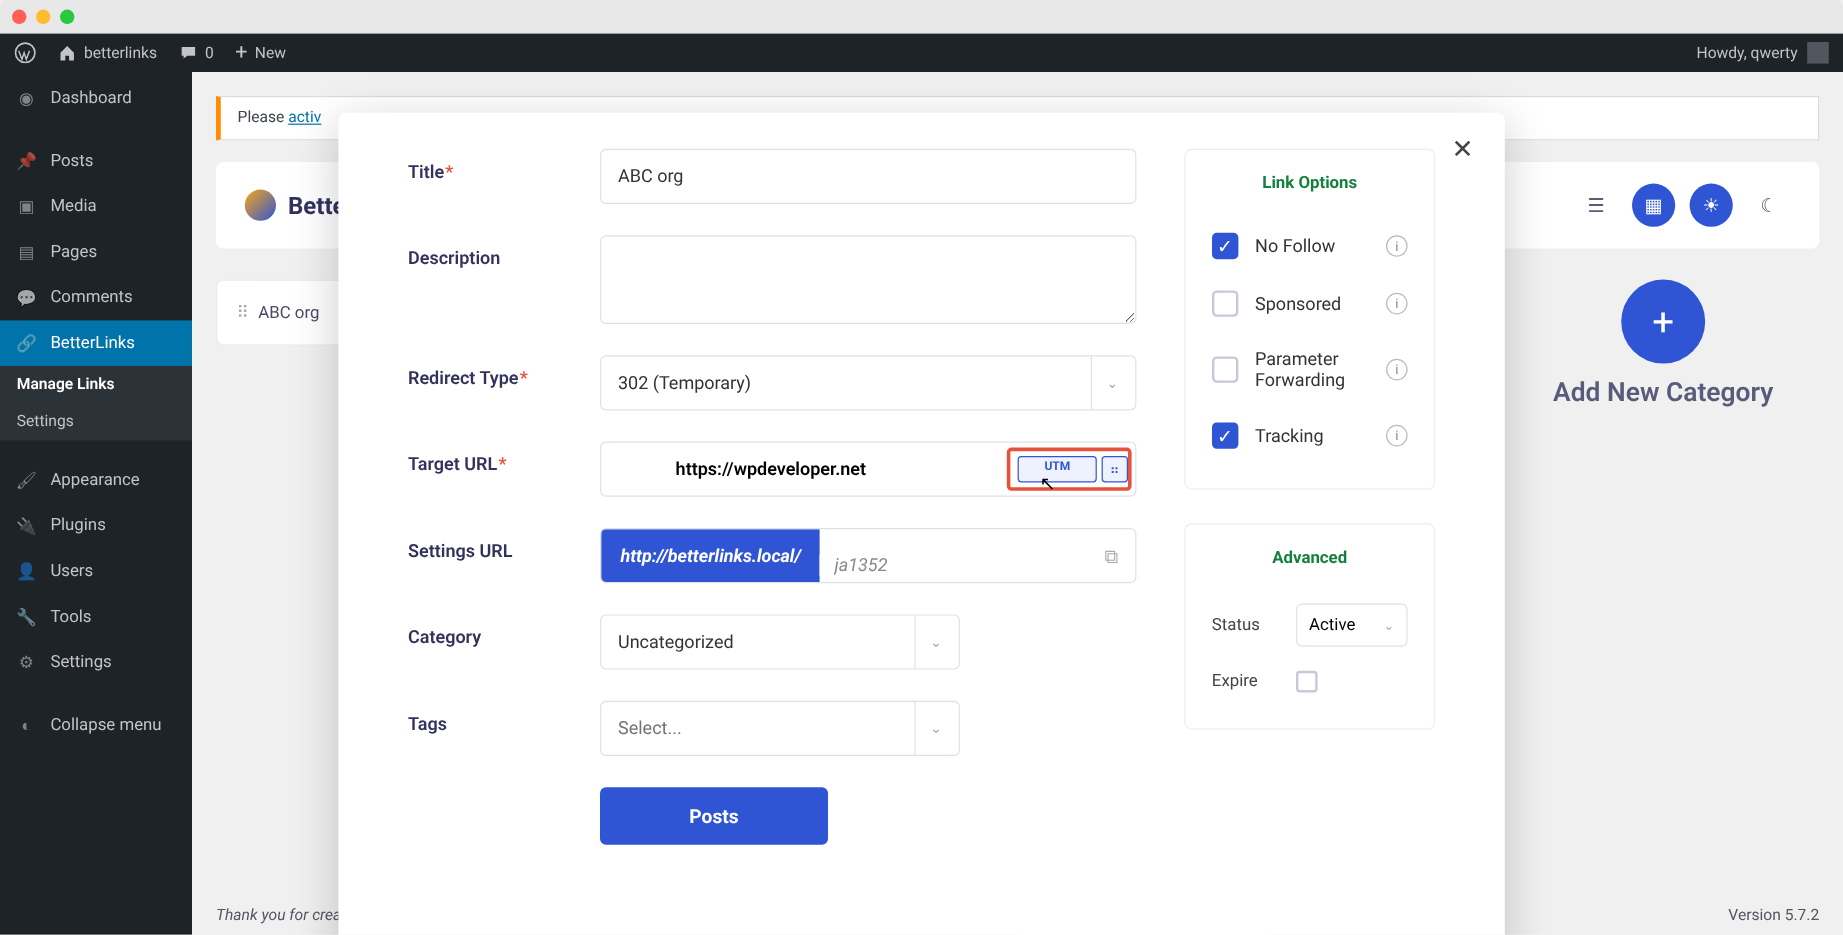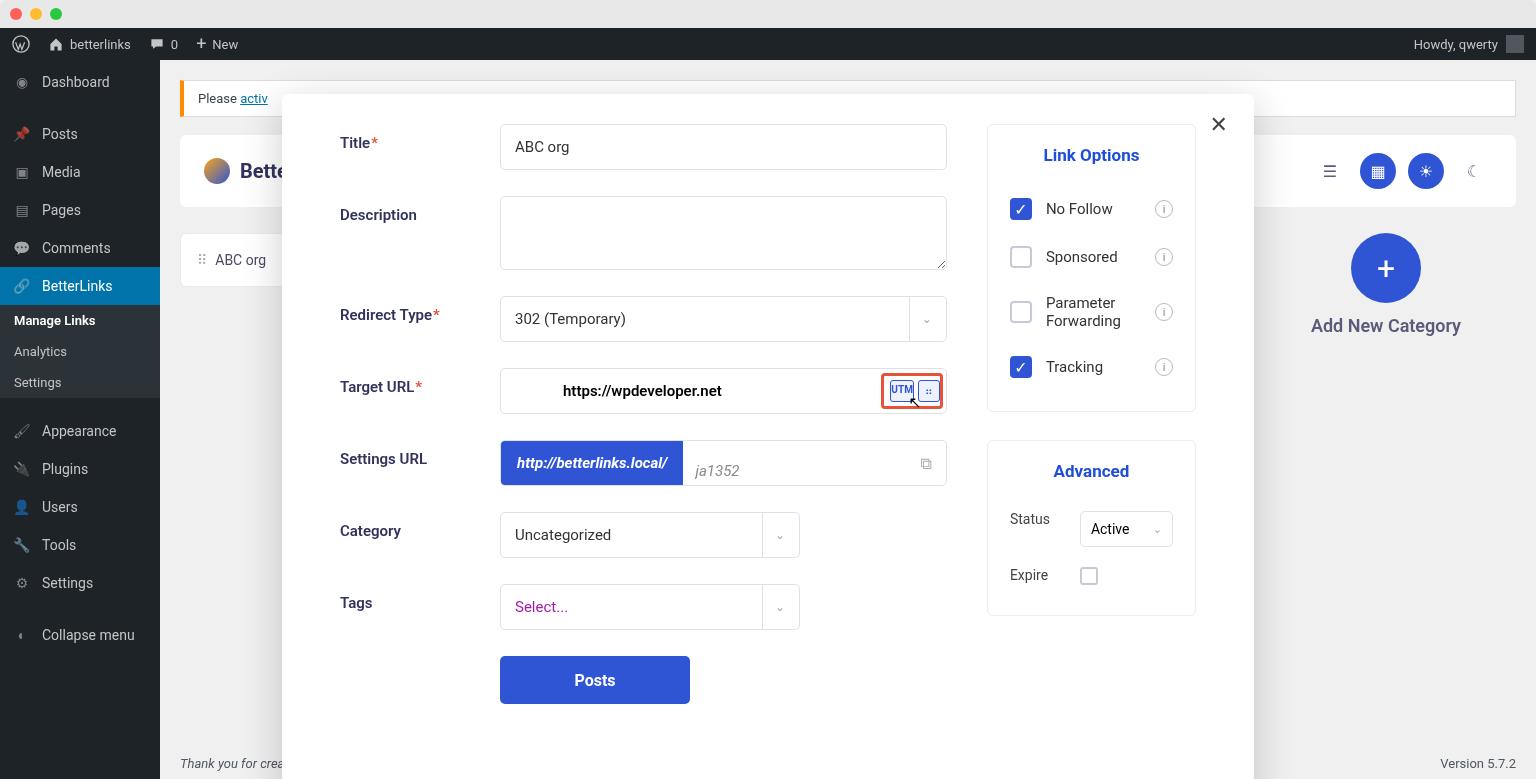--- a/index.html
+++ b/index.html
@@ -34,59 +34,59 @@
 .head-right { display: flex; align-items: center; gap: 12px; }
 .hbtn { width: 36px; height: 36px; border-radius: 50%; display: flex; align-items:center; justify-content:center; cursor:pointer; }
 .hbtn.blue { background: #2f55d4; color: #fff; }
 .hbtn.plain { color: #5a5a7a; }
 
 .cols { display: flex; gap: 24px; align-items: flex-start; }
 .card { background:#fff; border:1px solid #e9e9f2; border-radius:6px; padding: 14px 10px; width: 300px; }
 .tag-item { display:flex; align-items:center; gap:8px; font-size:14px; color:#4a4a68; padding:4px 6px; }
 .add-cat { flex:1; max-width:260px; text-align:center; margin-left: 20px; }
 .add-cat .plus { width:70px; height:70px; border-radius:50%; background:#2f55d4; color:#fff; font-size:32px; display:flex; align-items:center; justify-content:center; margin:0 auto 12px; cursor:pointer; }
-.add-cat-label { font-size:18px; font-weight:600; color:#5a5a7a; }
+.add-cat-label { font-size:22px; font-weight:600; color:#5a5a7a; }
 
 .footer { position:absolute; bottom:8px; left:20px; right:20px; display:flex; justify-content:space-between; font-size:13px; font-style:italic; color:#50575e; }
 
 
 .overlay { position:absolute; inset:0; background:rgba(0,0,0,0); display:flex; justify-content:center; }
 .modal { margin-top: 34px; width: 972px; height: 736px; background:#fff; border-radius:6px; box-shadow:0 10px 40px rgba(0,0,0,.2); padding: 30px 58px; position:relative; display:flex; gap:40px; }
 .close { position:absolute; top:18px; right:26px; font-size:22px; cursor:pointer; color:#444; }
 .mleft { flex: 1; }
 .row { display:flex; align-items:flex-start; margin-bottom: 26px; }
 .row .lbl { width: 160px; font-size:15px; font-weight:600; color:#32325d; padding-top:10px; }
 .row .lbl .req { color:#e5533c; margin-left:1px; }
 .input { flex:1; border:1px solid #e0e0eb; border-radius:5px; height:46px; padding:0 14px; font-size:15px; color:#333; background:#fff; }
 .textarea { flex:1; border:1px solid #e0e0eb; border-radius:5px; height:74px; padding:10px 14px; resize:vertical; }
 .select { flex:1; border:1px solid #e0e0eb; border-radius:5px; height:46px; display:flex; align-items:center; justify-content:space-between; padding:0 14px; font-size:15px; color:#333; cursor:pointer; }
 .select .chev { border-left:1px solid #e0e0eb; padding-left:12px; height:100%; display:flex; align-items:center; color:#aaa; font-size:12px; }
 .target-wrap { flex:1; border:1px solid #e0e0eb; border-radius:5px; height:46px; display:flex; align-items:center; padding:0 6px 0 14px; }
 .target-wrap input { border:none; flex:1; font-size:15px; font-weight:600; outline:none;padding-left:48px; }
 .utm-box { position:relative; display:flex; gap:4px; }
-.utm-btn { border:1px solid #2f55d4; background:#eef2ff; color:#2f55d4; font-size:10px; font-weight:700; border-radius:3px; padding:3px 0; cursor:pointer; }
+.utm-btn { border:1px solid #2f55d4; background:#eef2ff; color:#2f55d4; font-size:10px; font-weight:700; border-radius:3px; padding:3px 21px; cursor:pointer; }
 .social-btn { border:1px solid #2f55d4; background:#eef2ff; color:#2f55d4; border-radius:3px; width:22px; height:22px; display:flex; align-items:center; justify-content:center; cursor:pointer; font-size:11px; }
 .hl { position:absolute; inset:-7px -3px -7px -9px; border:3px solid #e5533c; border-radius:4px; pointer-events:none; }
 .cursor { position:absolute; left:18px; bottom:-10px; font-size:16px; color:#000; pointer-events:none; }
 .shorturl { flex:1; display:flex; height:46px; border:1px solid #e0e0eb; border-radius:5px; overflow:hidden; align-items:center; }
 .shorturl .base { background:#2f55d4; color:#fff; font-weight:700; font-style:italic; height:100%; display:flex; align-items:center; padding:0 16px; font-size:15px; }
 .shorturl input { border:none; flex:1; padding:0 12px; font-size:15px; font-style:italic; color:#888; outline:none;margin-top:16px; }
 .shorturl .copy { padding:0 14px; color:#aaa; cursor:pointer; }
 .catsel { max-width:300px; }
 .update-btn { background:#2f55d4; color:#fff; border:none; border-radius:5px; width:190px; height:48px; font-size:16px; font-weight:700; cursor:pointer; }
 
 .mright { width: 280px; }
 .panel { border:1px solid #ececf4; border-radius:6px; padding:20px 22px; margin-bottom:28px; }
-.panel h3 { font-size:17px; font-weight:700; color:#1d4ed8; text-align:center; margin-bottom:20px; }
+.panel h3 { font-size:14px; font-weight:700; color:#15803d; text-align:center; margin-bottom:20px; }
 .opt { display:flex; align-items:center; gap:14px; padding:13px 0; }
 .opt .chk { width:22px; height:22px; border-radius:4px; border:2px solid #c8c8d8; display:flex; align-items:center; justify-content:center; color:#fff; cursor:pointer; flex-shrink:0; }
 .opt .chk.on { background:#2f55d4; border-color:#2f55d4; }
 .opt .olabel { font-size:15px; color:#333; flex:1; }
 .opt .info { width:18px; height:18px; border-radius:50%; border:1px solid #bbb; display:flex; align-items:center; justify-content:center; font-size:11px; color:#888; cursor:pointer; }
-.arow { display:flex; align-items:flex-start; gap:12px; padding:10px 0; }
+.arow { display:flex; align-items:center; gap:12px; padding:10px 0; }
 .arow .albl { width:58px; font-size:14px; color:#444; }
 .asel { flex:1; border:1px solid #e0e0eb; border-radius:5px; height:36px; display:flex; align-items:center; justify-content:space-between; padding:0 10px; font-size:14px; cursor:pointer; }
 .achk { width:18px; height:18px; border:2px solid #c8c8d8; border-radius:3px; cursor:pointer; }
 
 svg { display:block; }
 </style>
 </head>
 <body>
 
 <div class="window-chrome">
@@ -147,21 +147,20 @@
       </div>
     <div class="sb-item">
         <span class="ico">💬</span>
         <span>Comments</span>
       </div>
     <div class="sb-item active">
         <span class="ico">🔗</span>
         <span>BetterLinks</span>
       </div>
     <div class="sb-sub cur">Manage Links</div>
-    <div class="sb-sub">Analytics</div>
     <div class="sb-sub">Settings</div>
     <div style="height:14px"></div>
     <div class="sb-item">
         <span class="ico">🖌</span>
         <span>Appearance</span>
       </div>
     <div class="sb-item">
         <span class="ico">🔌</span>
         <span>Plugins</span>
       </div>
@@ -262,21 +261,21 @@
         <div class="row">
           <div class="lbl">Category</div>
           <div class="select catsel">
             <span>Uncategorized</span>
             <span class="chev">⌄</span>
           </div>
         </div>
         <div class="row">
           <div class="lbl">Tags</div>
           <div class="select catsel">
-            <span style="color:#a21caf">Select...</span>
+            <span style="color:#737373">Select...</span>
             <span class="chev">⌄</span>
           </div>
         </div>
         <div class="row">
           <div class="lbl"></div>
           <button class="update-btn">Posts</button>
         </div>
       </div>
 
       <div class="mright">

